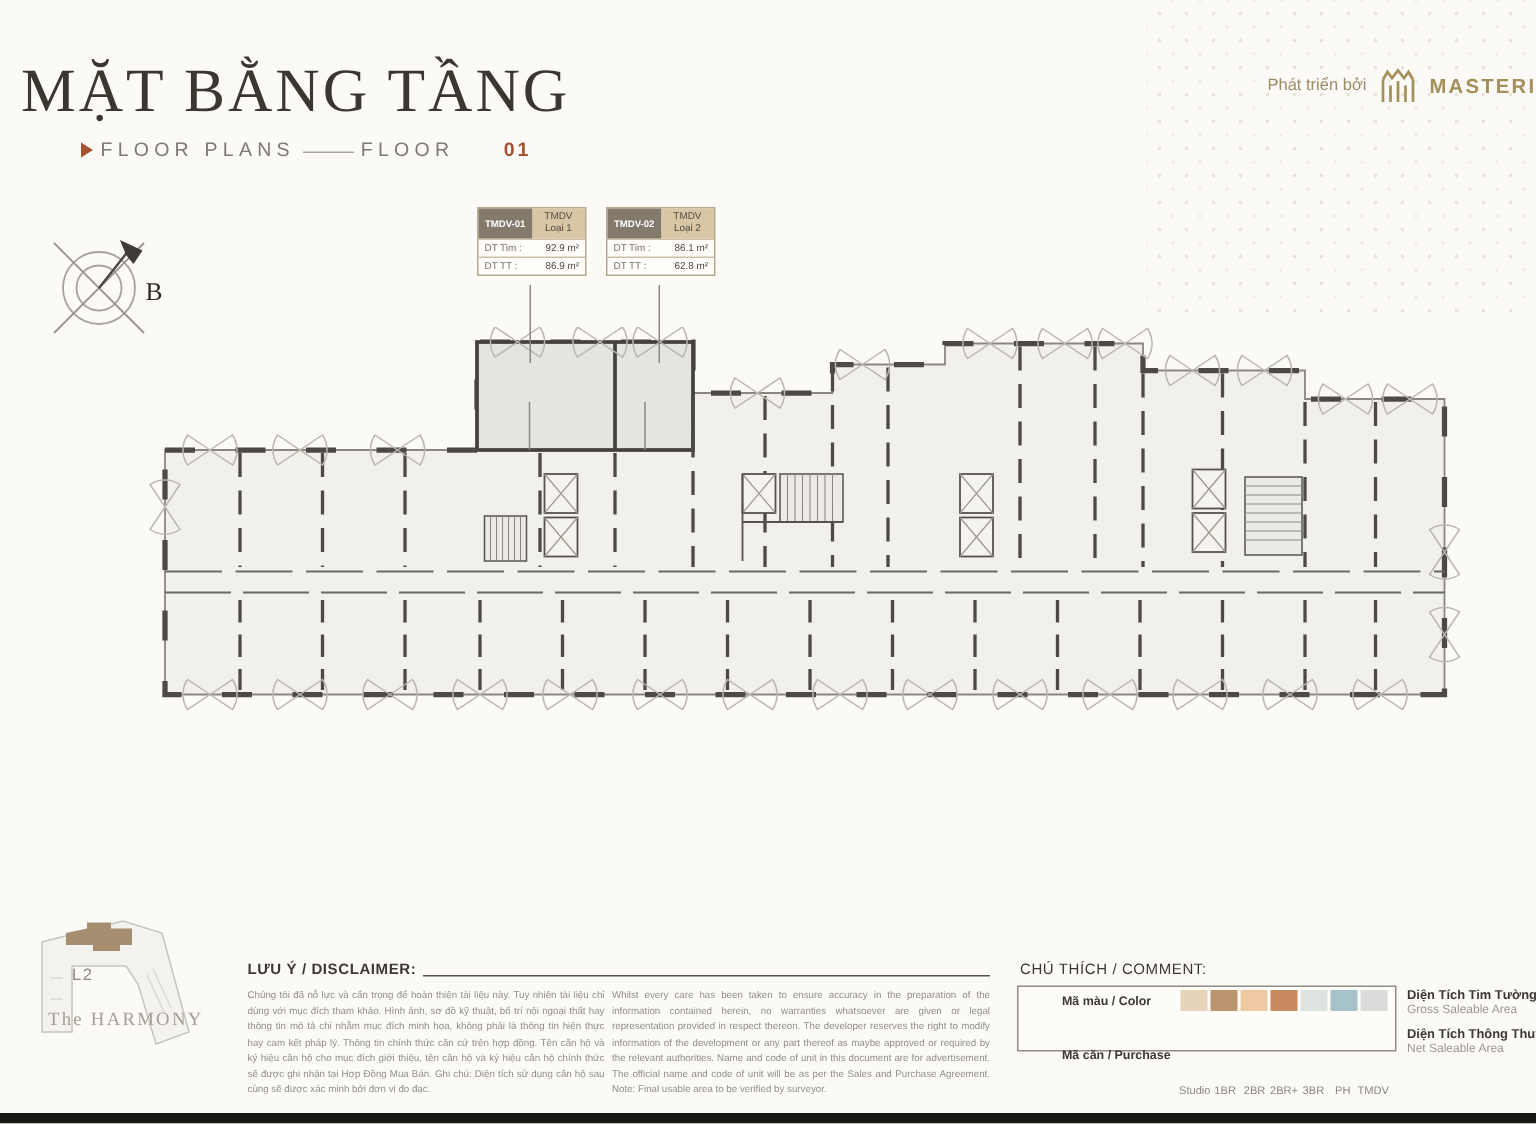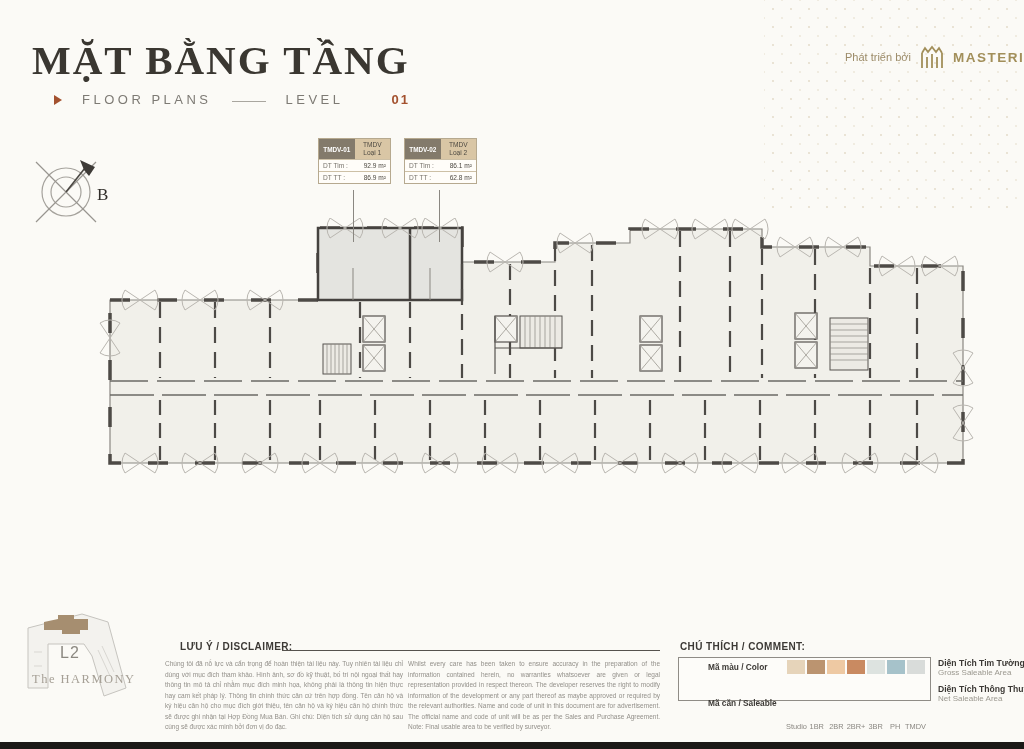--- a/index.html
+++ b/index.html
@@ -4,24 +4,24 @@
 <style>
   html,body{margin:0;padding:0;}
   body{
     position:relative;width:1024px;height:749px;overflow:hidden;
     background:#fbfaf6;font-family:"Liberation Sans",sans-serif;
     color:#3c3935;
   }
   .abs{position:absolute;}
   
   .page-title{
-    left:32px;top:36px;font-family:"Liberation Serif",serif;
-    font-size:41px;letter-spacing:2px;color:#3a3731;font-weight:700;
+    left:14px;top:36px;font-family:"Liberation Serif",serif;
+    font-size:41px;letter-spacing:2px;color:#3a3731;font-weight:400;
   }
-  .subtitle{left:34px;top:92px;display:flex;align-items:center;gap:20px;padding-left:20px;}
+  .subtitle{left:34px;top:92px;display:flex;align-items:center;gap:5px;padding-left:20px;}
   .tri{width:0;height:0;border-left:8px solid #a3512e;border-top:5px solid transparent;border-bottom:5px solid transparent;}
   .sub-txt{font-size:13px;letter-spacing:3.5px;color:#7d7a74;}
   .sub-line{width:34px;height:1px;background:#a9a69f;margin-top:4px;}
   .level-num{font-size:13px;font-weight:bold;letter-spacing:2px;color:#a3512e;margin-left:28px;}
   .dots{
     right:0;top:0;width:260px;height:210px;pointer-events:none;
     background-image:
       radial-gradient(circle,rgba(171,146,95,.22) 1px,transparent 1.4px),
       radial-gradient(circle,rgba(171,146,95,.14) 1px,transparent 1.4px);
     background-size:18px 18px,18px 18px;
@@ -35,50 +35,50 @@
   .ul-head{display:flex;}
   .ul-code{flex:1;background:#837a6b;color:#fff;font-weight:bold;font-size:6.4px;
     display:flex;align-items:center;justify-content:center;padding:2px 1px;text-align:center;}
   .ul-type{flex:1;background:#d9c6a5;color:#4e4a42;font-size:6.6px;line-height:1.25;
     display:flex;flex-direction:column;align-items:center;justify-content:center;padding:2px 1px;text-align:center;}
   .ul-row{border-top:1px solid #cdc0a6;display:flex;justify-content:space-between;padding:2px 4px;}
   .ul-lab{color:#77736b;}
   .ul-val{color:#4e4a42;}
   .leader{width:1px;background:#8a8781;z-index:2;}
   
-  .disc-head{left:165px;top:641px;font-size:10px;font-weight:bold;letter-spacing:.4px;color:#3c3935;margin-left:15px;}
+  .disc-head{left:165px;top:641px;font-size:10px;font-weight:bold;letter-spacing:.4px;color:#3c3935;}
   .disc-line{left:282px;top:650px;width:378px;height:1px;background:#55524e;}
   .disc-col{font-size:6.5px;line-height:1.62;color:#928f89;text-align:justify;}
   
-  .legend-head{left:680px;top:641px;font-size:10px;font-weight:bold;letter-spacing:.4px;}
+  .legend-head{left:680px;top:641px;font-size:10px;font-weight:normal;letter-spacing:.4px;}
   .legend-box{left:678px;top:657px;width:253px;height:44px;border:1px solid #8f8c86;background:#fdfcf9;
     display:flex;flex-direction:column;justify-content:space-evenly;padding:2px 4px;box-sizing:border-box;}
   .lg-row{display:flex;align-items:center;}
   .lg-rowlab{width:78px;font-size:8.3px;font-weight:bold;color:#3c3935;padding-left:25px;}
   .lg-cells{flex:1;display:flex;}
   .lg-cell{flex:1;display:flex;justify-content:center;}
   .lg-swatch{width:18px;height:14px;}
   .lg-name{font-size:7.4px;color:#8a8781;margin-top:48px;}
   .legend-notes{left:938px;top:658px;white-space:nowrap;}
   .note-vi{font-size:8.6px;font-weight:bold;color:#3c3935;}
   .note-en{font-size:8px;color:#9b988f;margin-bottom:7px;}
   
   .harmony{left:32px;top:672px;font-family:"Liberation Serif",serif;font-size:12.5px;letter-spacing:1.5px;color:#a59f95;}
   .bottom-bar{left:0;top:742px;width:1024px;height:7px;background:#1a1816;}
-  .keymap-l2{left:60px;top:644px;font-size:16px;color:#8b8880;letter-spacing:1px;}
+  .keymap-l2{left:48px;top:644px;font-size:11px;color:#8b8880;letter-spacing:1px;}
 </style>
 </head>
 <body>
 
 <div class="abs page-title">MẶT BẰNG TẦNG</div>
 <div class="abs subtitle">
   <span class="tri"></span>
   <span class="sub-txt">FLOOR PLANS</span>
   <span class="sub-line"></span>
-  <span class="sub-txt">LEVEL</span>
+  <span class="sub-txt">FLOOR</span>
   <span class="level-num">01</span>
 </div>
 
 <div class="abs dots"></div>
 
 <div class="abs developer">
   <span class="dev-prefix">Phát triển bởi</span>
   <svg width="26" height="26" viewBox="0 0 26 26">
     <g stroke="#a28f5a" stroke-width="1.8" fill="none">
       <path d="M3,9 L3,24 M23,9 L23,24"></path>
@@ -275,21 +275,21 @@
         </div>
       <div class="lg-cell">
           <div class="lg-swatch" style="background: rgb(166, 194, 202);"></div>
         </div>
       <div class="lg-cell">
           <div class="lg-swatch" style="background: rgb(217, 220, 218);"></div>
         </div>
     </div>
   </div>
   <div class="lg-row">
-    <div class="lg-rowlab">Mã căn / Saleable</div>
+    <div class="lg-rowlab">Mã căn / Purchase</div>
     <div class="lg-cells">
       <div class="lg-cell lg-name">Studio</div>
       <div class="lg-cell lg-name">1BR</div>
       <div class="lg-cell lg-name">2BR</div>
       <div class="lg-cell lg-name">2BR+</div>
       <div class="lg-cell lg-name">3BR</div>
       <div class="lg-cell lg-name">PH</div>
       <div class="lg-cell lg-name">TMDV</div>
     </div>
   </div>

